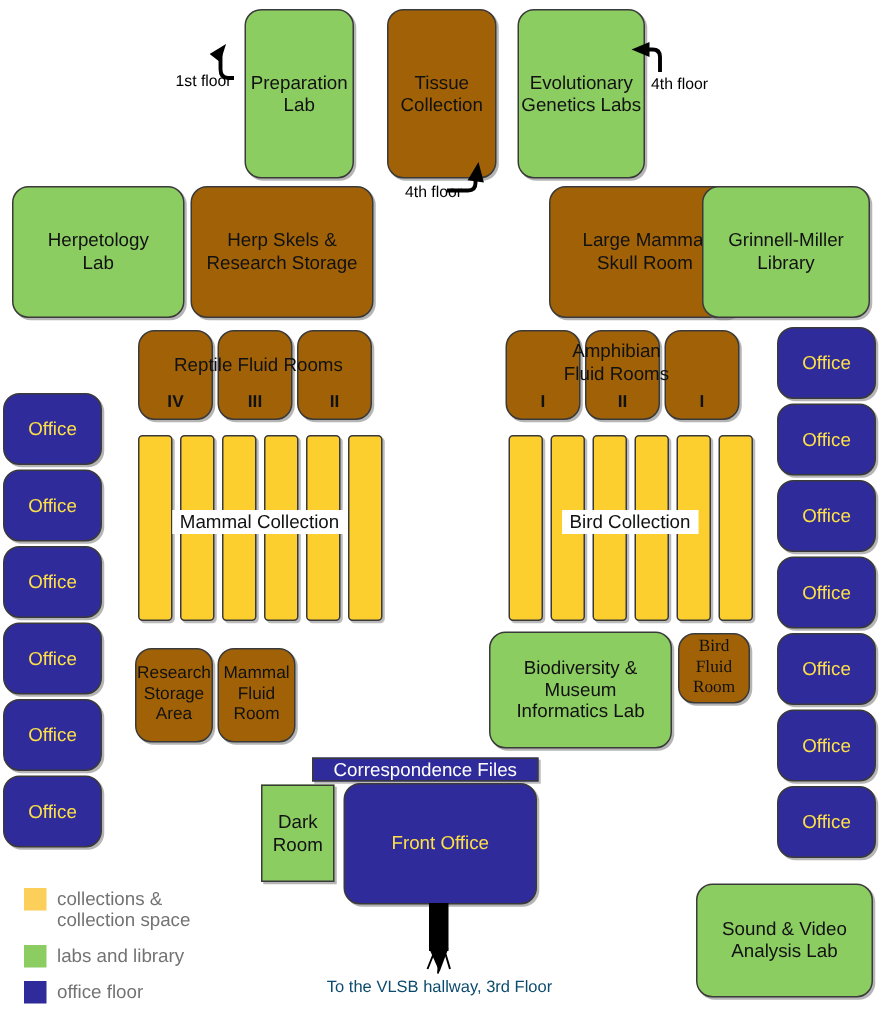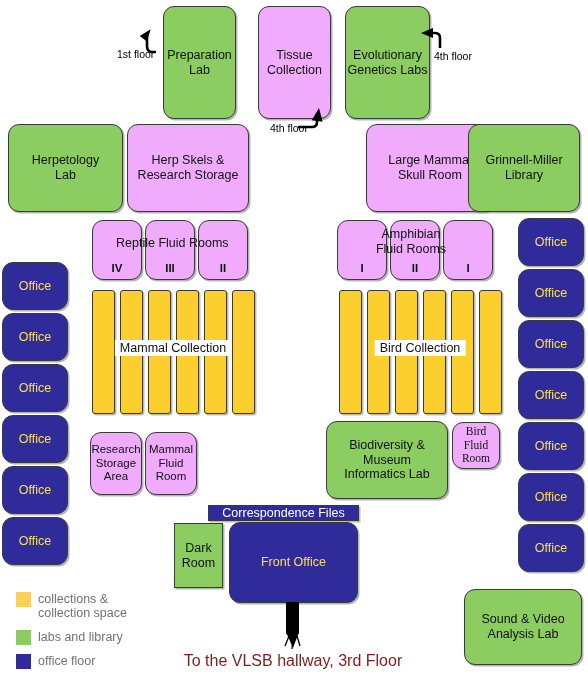--- a/index.html
+++ b/index.html
@@ -25,21 +25,21 @@
     display: flex;
     flex-direction: column;
     align-items: center;
     justify-content: center;
     text-align: center;
     font-size: 12.5px;
     line-height: 1.18;
     color: #111111;
     box-shadow: 1.5px 1.5px 0 rgba(120,120,120,0.55);
   }
-  .collection { background: #f0abfc; }
+  .collection { background: #a16207; }
   .lab        { background: #8ccd62; }
   .office     { background: #2f2b9b; color: #fde047; }
 
   .room .sub {
     position: absolute;
     bottom: 3px;
     left: 0; right: 0;
     font-size: 11.5px;
     font-weight: bold;
     color: #111111;
@@ -81,22 +81,22 @@
   .sq { border-radius: 0; }
 
   .annot {
     position: absolute;
     font-size: 10.5px;
     color: #000000;
     white-space: nowrap;
   }
   .caption {
     position: absolute;
-    font-size: 16px;
-    color: #7f1d1d;
+    font-size: 11px;
+    color: #0c4a6e;
     white-space: nowrap;
   }
   svg.overlay {
     position: absolute;
     left: 0; top: 0;
     width: 588px;
     height: 673px;
     pointer-events: none;
     z-index: 9;
   }

